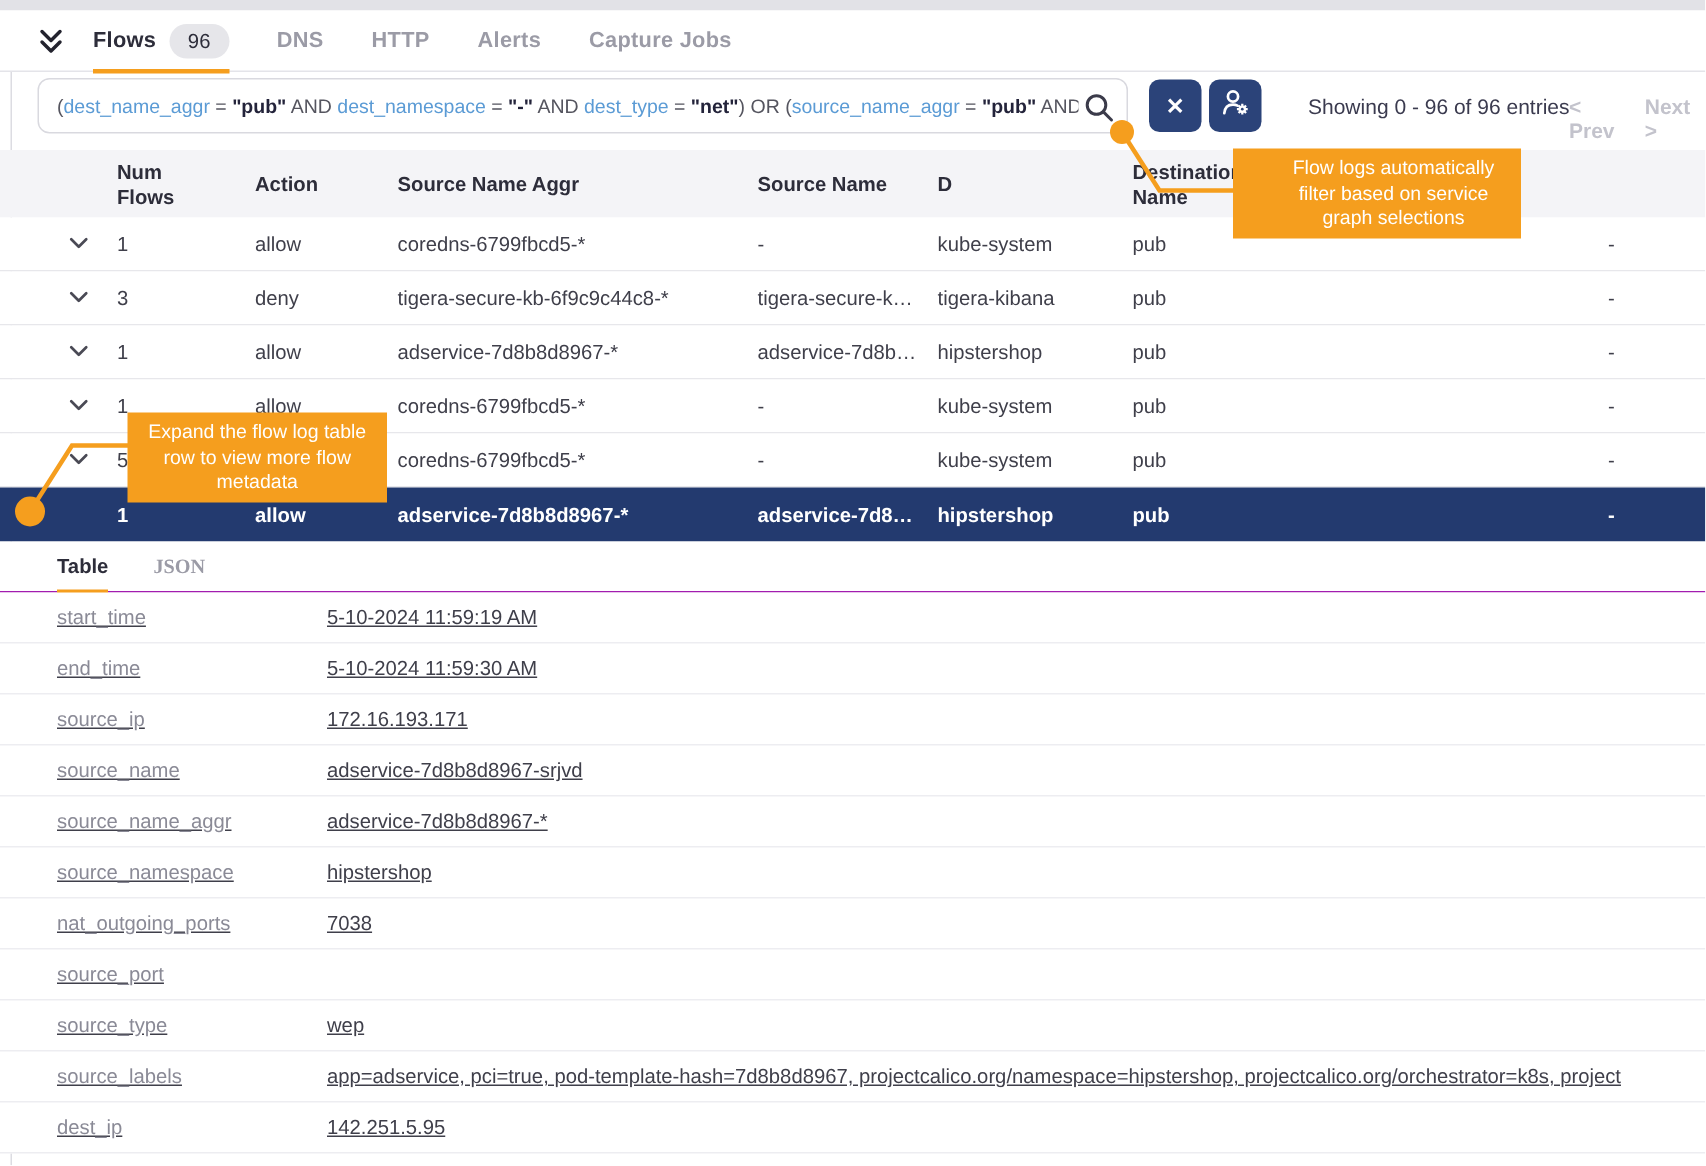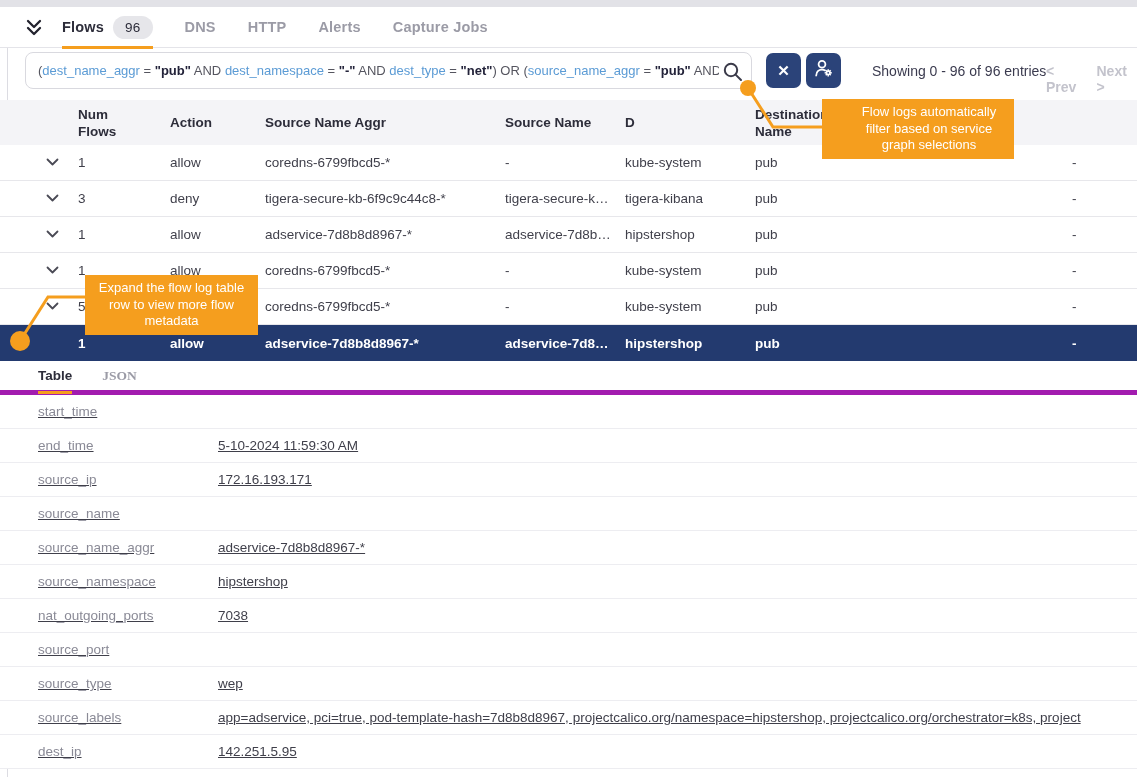--- a/index.html
+++ b/index.html
@@ -40,21 +40,21 @@
   .grid { display:grid; grid-template-columns:78px 92px 95px 240px 120px 130px 317px 1fr; align-items:center; }
   .fheader { position:absolute; left:0; top:100px; width:1137px; height:45px; background:#f4f4f7; font-weight:bold; font-size:13.5px; color:#2d2d3a; }
   .fheader .cell { line-height:17px; }
   .frows { position:absolute; left:0; top:145px; width:1137px; }
   .frow { height:36px; border-bottom:1px solid #e7e7eb; font-size:13.5px; color:#3f3f4a; background:#fff; }
   .frow.selected { background:#233a6f; color:#fff; font-weight:bold; border-bottom:none; }
   .cell { overflow:hidden; text-overflow:ellipsis; white-space:nowrap; padding-right:12px; }
   .col-chev { padding-left:46px; display:flex; align-items:center; }
 
   
-  .dtabs { position:absolute; left:0; top:361px; width:1137px; height:34px; display:flex; align-items:center; border-bottom:5px solid #a21caf; background:#fff; }
+  .dtabs { position:absolute; left:0; top:361px; width:1137px; height:34px; display:flex; align-items:center; border-bottom:1px solid #a21caf; background:#fff; }
   .dtab { font-weight:bold; font-size:13.5px; color:#9b9ba6; margin-left:38px; height:34px; display:flex; align-items:center; position:relative; cursor:pointer; }
   .dtab.active { color:#2d2d3a; }
   .dtab.active::after { content:""; position:absolute; left:0; right:0; bottom:-1px; height:3px; background:#f59e1e; }
   .dtab + .dtab { margin-left:30px;font-family:Liberation Serif, serif; }
   .drows { position:absolute; left:0; top:395px; width:1137px; background:#fff; }
   .drow { height:34px; border-bottom:1px solid #ededf1; display:grid; grid-template-columns:180px 1fr; align-items:center; padding-left:38px; font-size:13.5px;text-decoration:underline; }
   .dkey { color:#8a8a96; }
   .dval { color:#3f3f4a; white-space:nowrap; overflow:hidden; }
 
   
@@ -241,31 +241,33 @@
     <div class="dtab active">
         <span>Table</span>
       </div>
     <div class="dtab">
         <span>JSON</span>
       </div>
   </div>
   <div class="drows">
     <div class="drow">
         <span class="dkey">start_time</span>
+        <span class="dval">5-10-2024 11:59:19 AM</span>
       </div>
     <div class="drow">
         <span class="dkey">end_time</span>
         <span class="dval">5-10-2024 11:59:30 AM</span>
       </div>
     <div class="drow">
         <span class="dkey">source_ip</span>
         <span class="dval">172.16.193.171</span>
       </div>
     <div class="drow">
         <span class="dkey">source_name</span>
+        <span class="dval">adservice-7d8b8d8967-srjvd</span>
       </div>
     <div class="drow">
         <span class="dkey">source_name_aggr</span>
         <span class="dval">adservice-7d8b8d8967-*</span>
       </div>
     <div class="drow">
         <span class="dkey">source_namespace</span>
         <span class="dval">hipstershop</span>
       </div>
     <div class="drow">

